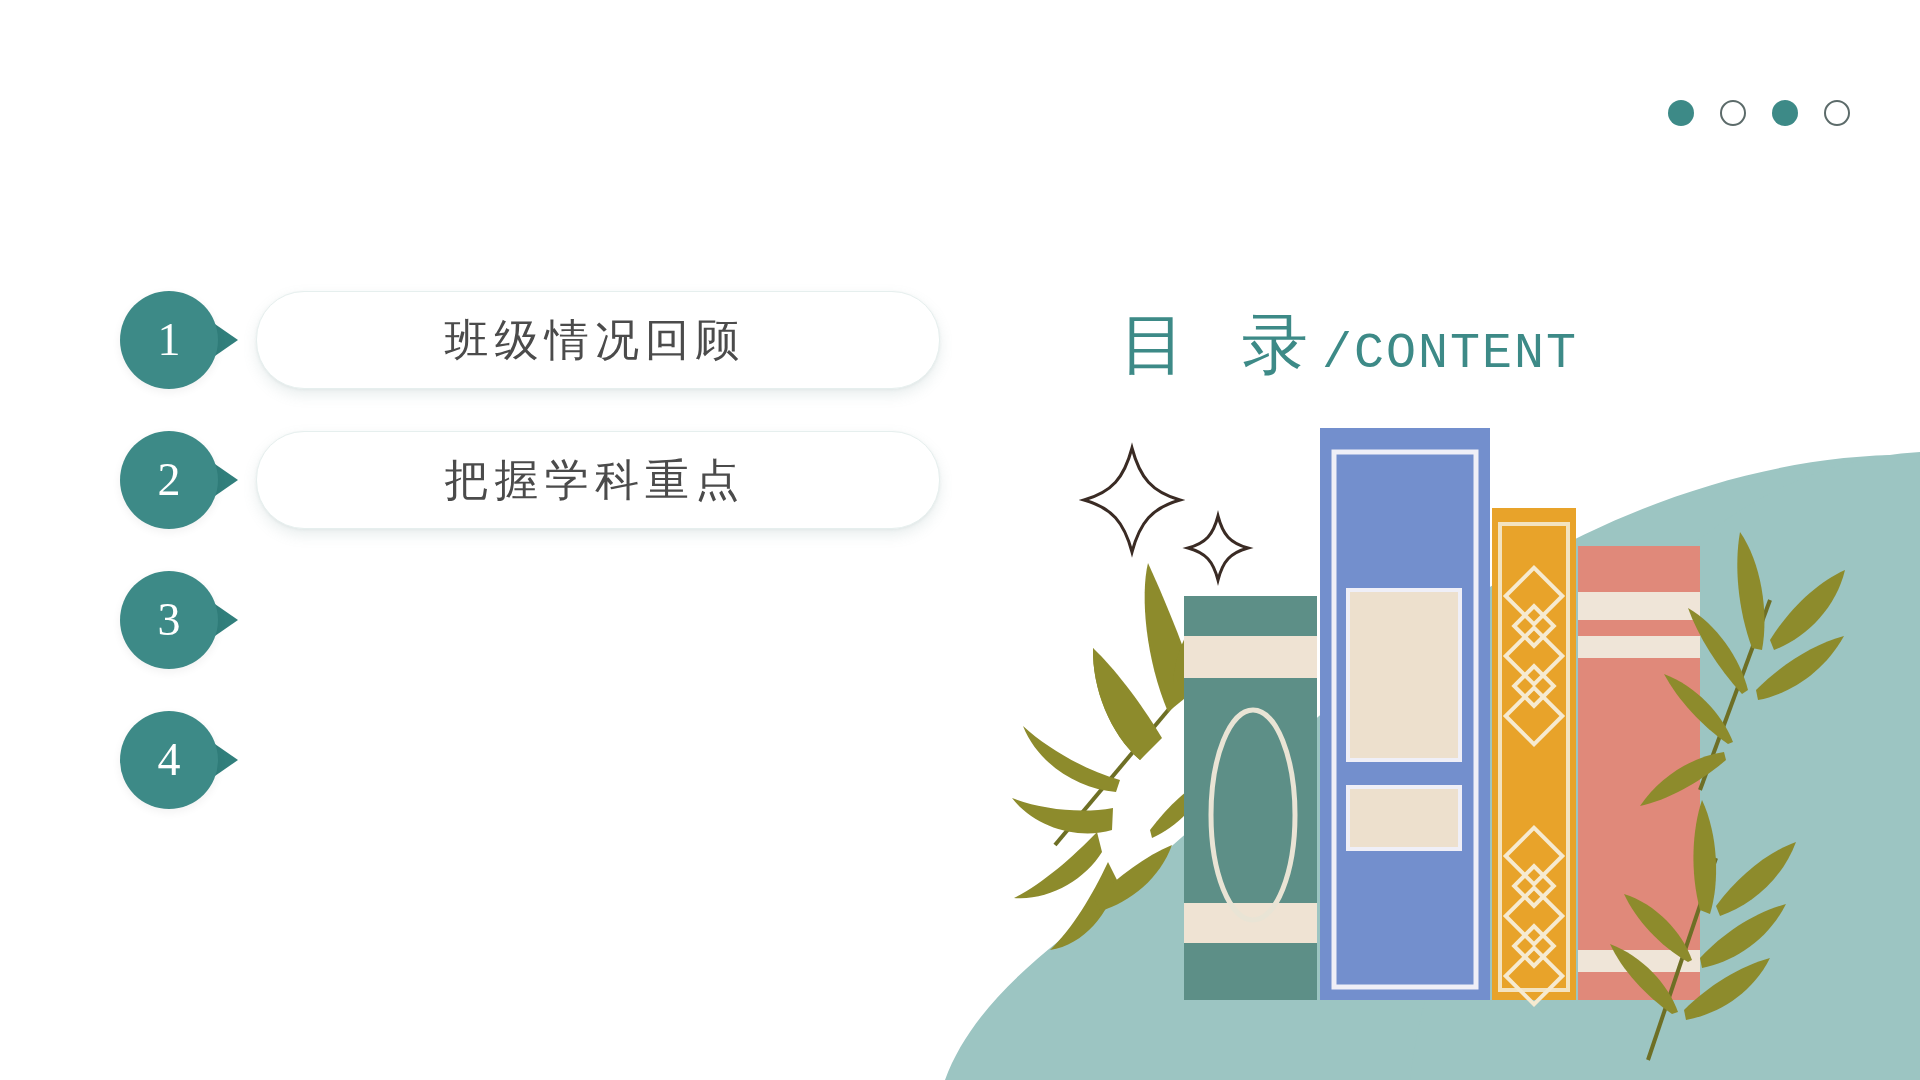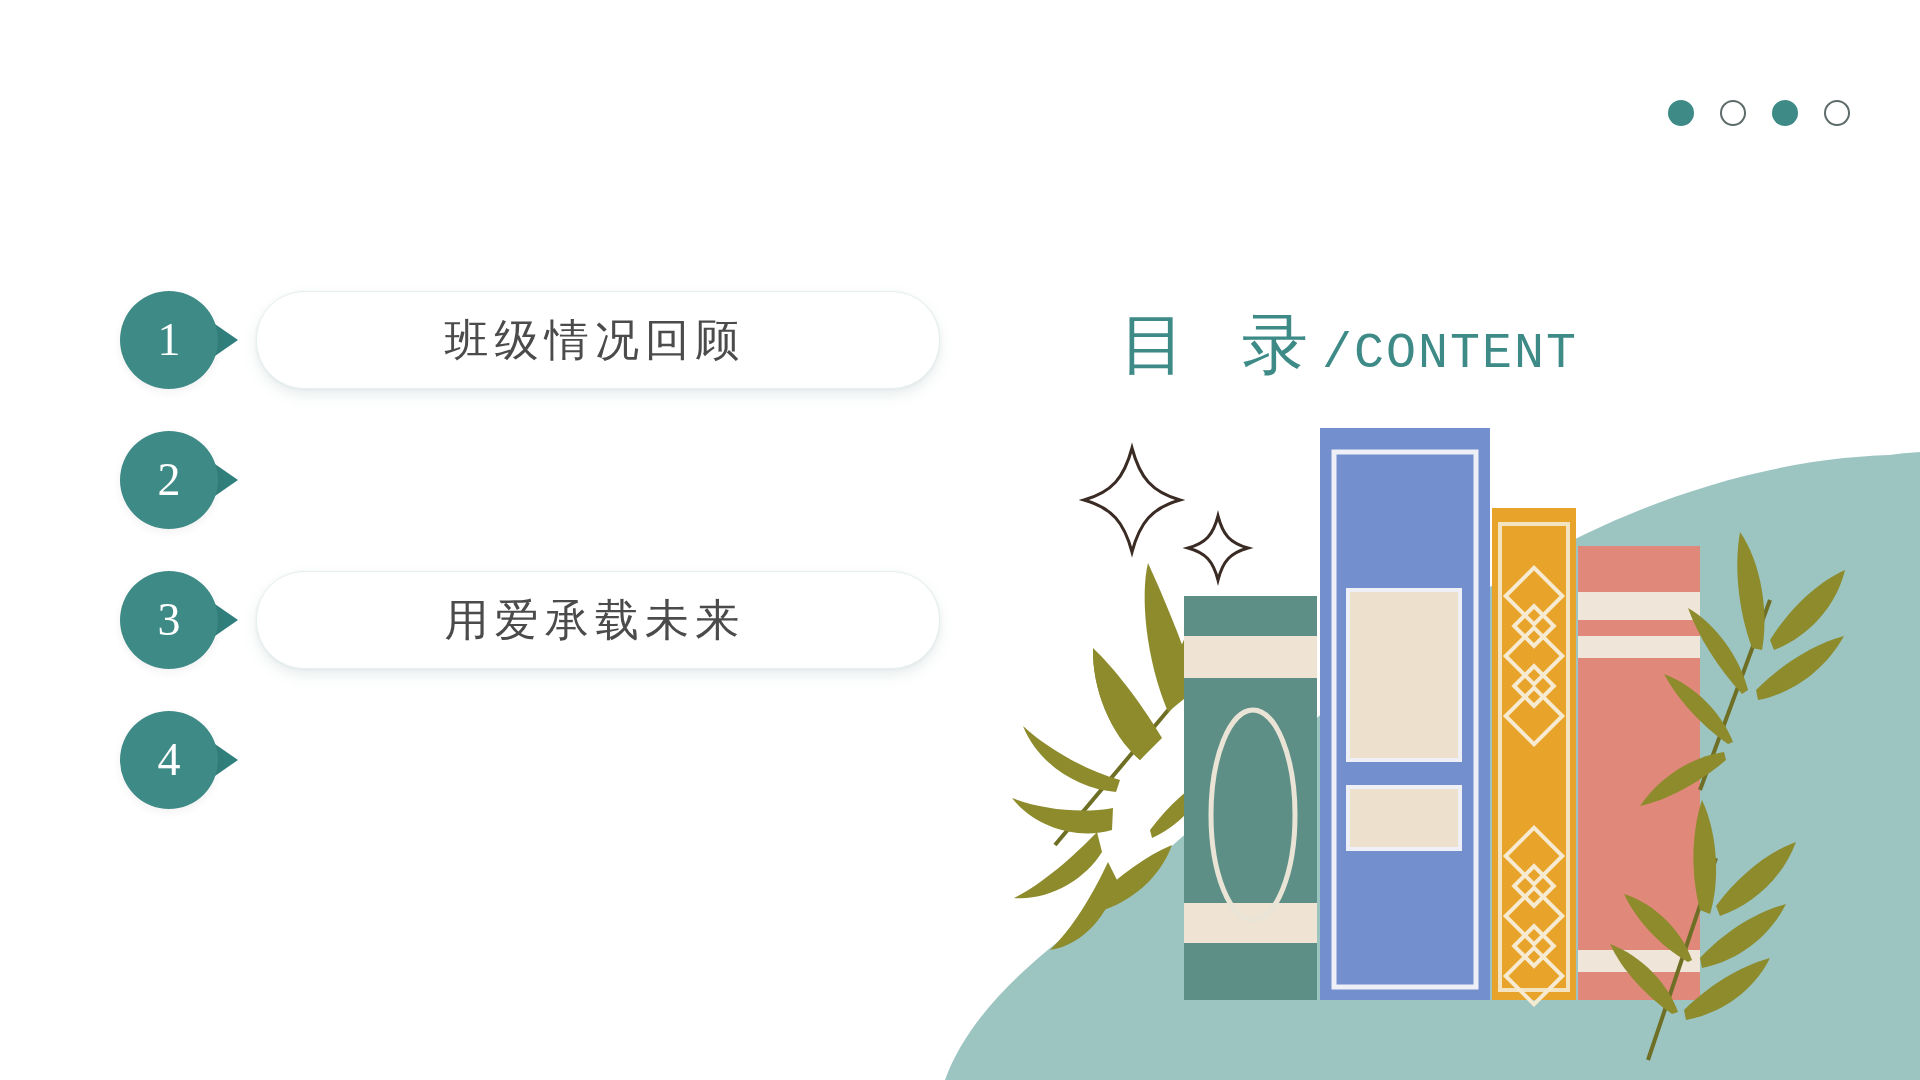--- a/index.html
+++ b/index.html
@@ -257,28 +257,28 @@
       <div class="num-circle">1</div>
       <div class="arrow"></div>
       <div class="pill">
         <span class="pill-label">班级情况回顾</span>
       </div>
     </div>
 
     <div class="row">
       <div class="num-circle">2</div>
       <div class="arrow"></div>
+      <div class="pill">
+        <span class="pill-label">把握学科重点</span>
+      </div>
     </div>
 
     <div class="row">
       <div class="num-circle">3</div>
       <div class="arrow"></div>
-      <div class="pill">
-        <span class="pill-label">用爱承载未来</span>
-      </div>
     </div>
 
     <div class="row">
       <div class="num-circle">4</div>
       <div class="arrow"></div>
     </div>
 
   </div>
 </div>
 

